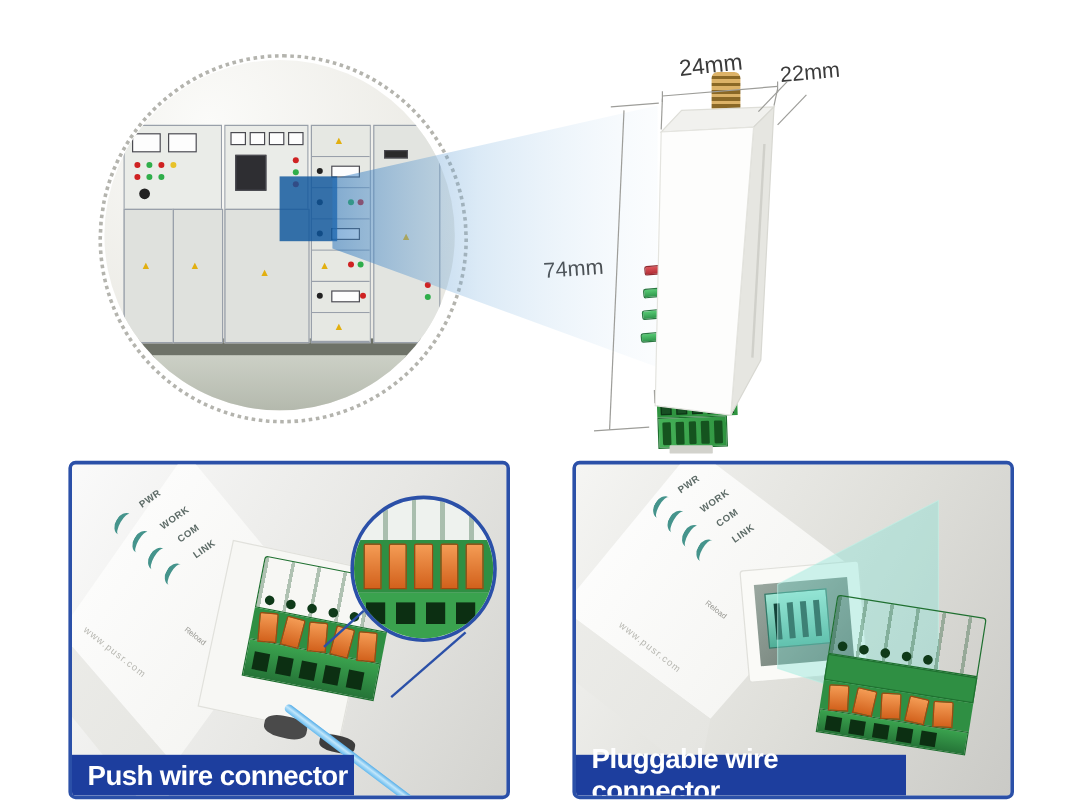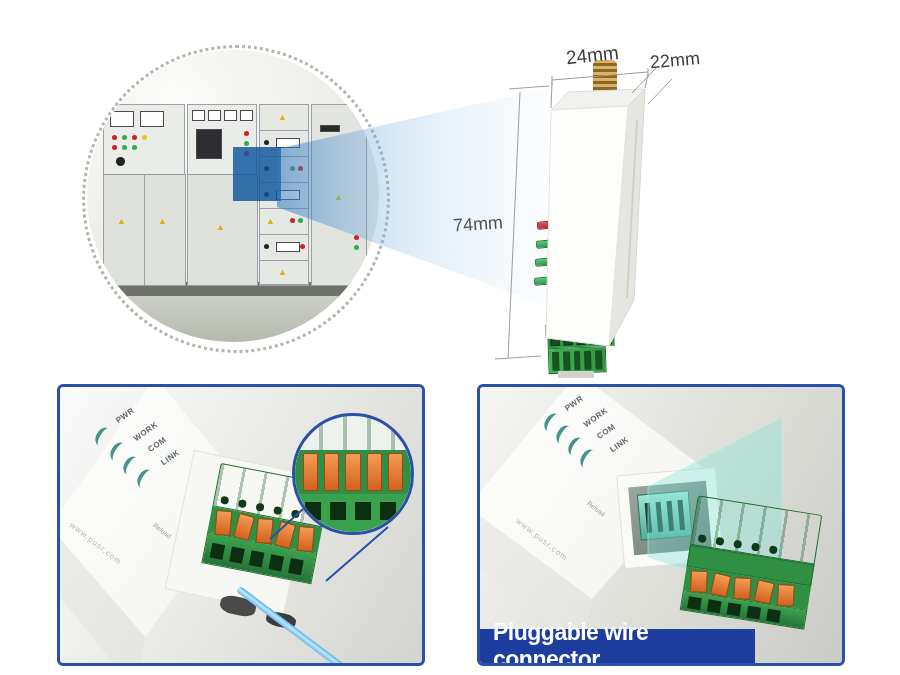--- a/index.html
+++ b/index.html
@@ -362,20 +362,21 @@
           <span class="lever"></span>
       </div>
       <div class="z-base" style="width:116px;height:38px;">
           <i></i>
           <i></i>
           <i></i>
           <i></i>
         </div>
     </div>
 
+    <div class="cap" style="width:222px;">Push wire connector</div>
   </div>
 
   <div class="panel panel-right">
     <div class="body-face face-top" style="clip-path:polygon(-12px 120px,98px -14px,225px 82px,112px 212px);"></div>
     <div class="body-face face-side" style="clip-path:polygon(-12px 120px,112px 212px,102px 262px,-12px 172px);"></div>
 
     <span class="arc" style="left:65px;top:26px;"></span>
     <span class="arc" style="left:77px;top:38px;"></span>
     <span class="arc" style="left:89px;top:50px;"></span>
     <span class="arc" style="left:101px;top:62px;"></span>

